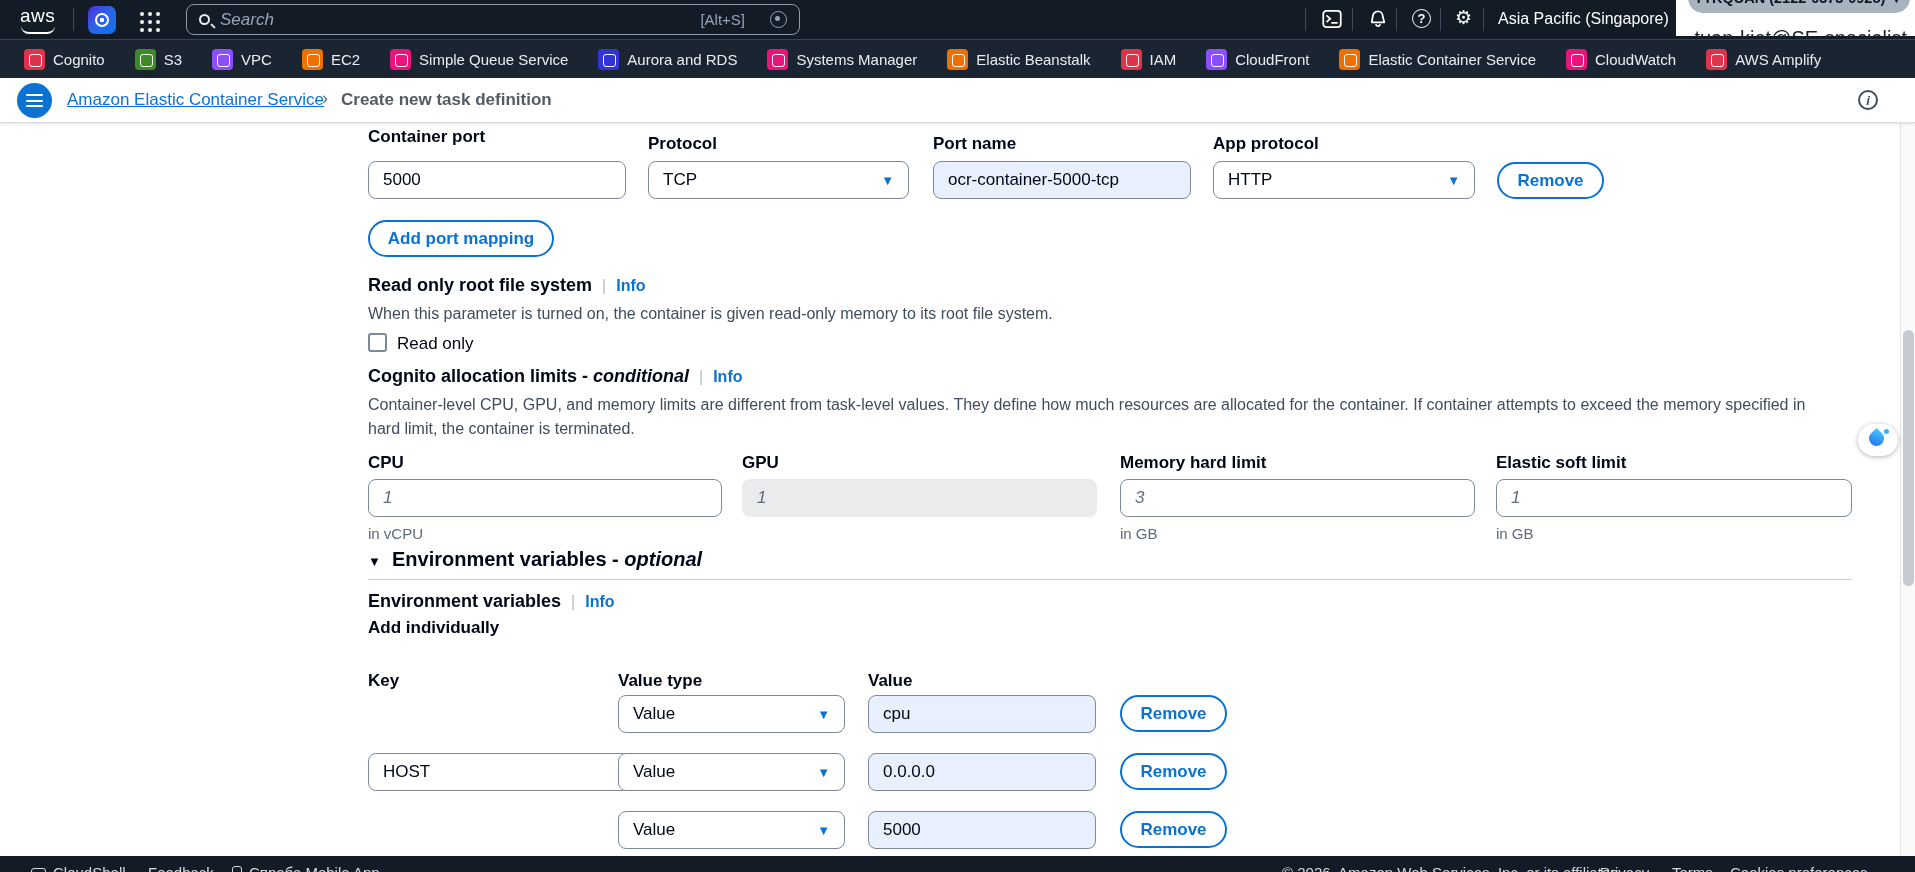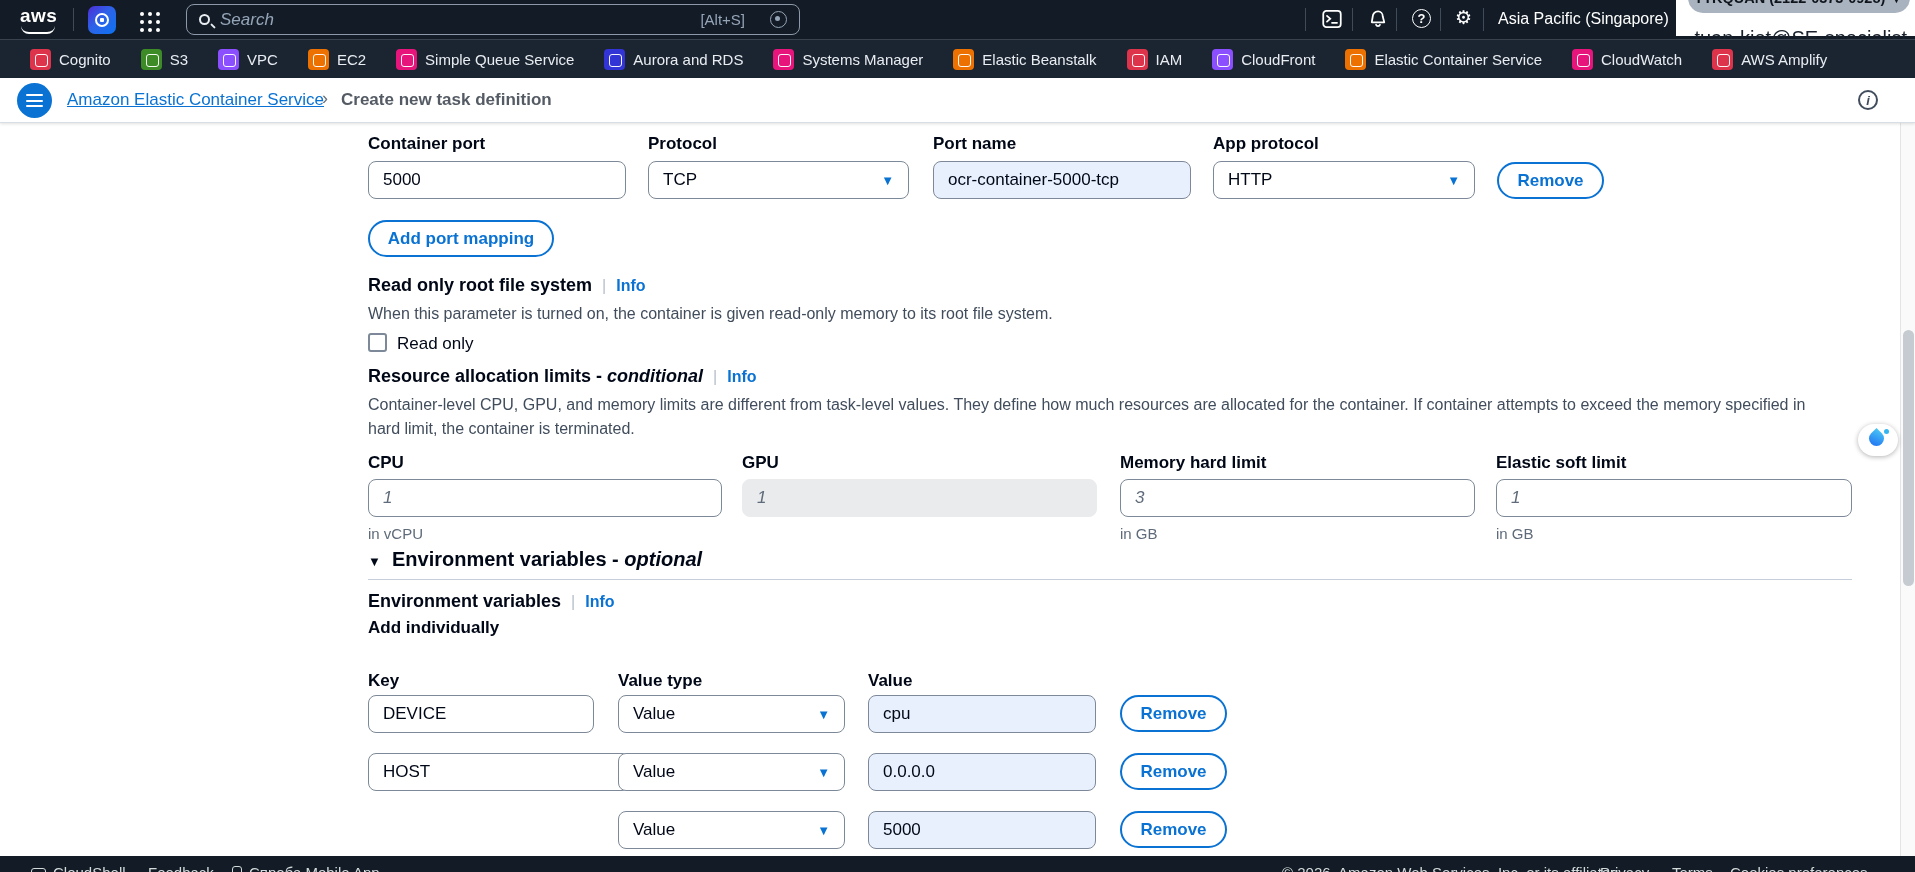--- a/index.html
+++ b/index.html
@@ -3,21 +3,21 @@
 <meta charset="utf-8">
 <style>
   * { box-sizing: border-box; margin: 0; padding: 0; }
   html,body { width:1915px; height:872px; overflow:hidden; background:#fff;
     font-family:"Liberation Sans","DejaVu Sans",sans-serif; }
   #stage { position:relative; width:1915px; height:872px; background:#fff; overflow:hidden; }
 
   
   #topbar { position:absolute; left:0; top:0; width:1915px; height:39px; background:#131c26; }
   .tb-divider { position:absolute; top:8px; width:1px; height:23px; background:#3f4b5a; }
-  #aws-logo { position:absolute; left:20px; top:5px; color:#fff; font-weight:bold; font-size:19px; letter-spacing:0.5px; }
+  #aws-logo { position:absolute; left:20px; top:5px; color:#fff; font-weight:normal; font-size:19px; letter-spacing:0.5px; }
   #aws-smile { position:absolute; left:21px; top:26px; width:34px; height:8px; border-bottom:2.2px solid #fff; border-radius:0 0 17px 17px; }
   #ecs-app-icon { position:absolute; left:88px; top:6px; width:28px; height:28px; border-radius:7px;
     background:linear-gradient(135deg,#4f2dd8 0%,#2d62e8 45%,#0d72f0 100%); }
   #ecs-app-icon .hex { position:absolute; left:7px; top:7px; width:14px; height:14px; border:2px solid #fff; border-radius:50%; }
   #ecs-app-icon .hexdot { position:absolute; left:12px; top:12px; width:4px; height:4px; background:#fff; border-radius:1px; }
   #grid-icon { position:absolute; left:140px; top:12px; width:4px; height:4px; background:#fff; border-radius:50%;
     box-shadow:8px 0 0 #fff,16px 0 0 #fff,0 8px 0 #fff,8px 8px 0 #fff,16px 8px 0 #fff,0 16px 0 #fff,8px 16px 0 #fff,16px 16px 0 #fff; }
   #searchbox { position:absolute; left:186px; top:4px; width:614px; height:31px; border:1px solid #8d99a8; border-radius:8px;
     display:flex; align-items:center; padding:0 12px; color:#95a5b8; }
   .mag { position:relative; width:11px; height:11px; border:2px solid #e9edf2; border-radius:50%; margin-right:10px; flex:0 0 auto; }
@@ -35,21 +35,21 @@
   #region .caret { font-size:12px; margin-left:8px; color:#fff; }
 
   
   #account-tip { position:absolute; left:1676px; top:0; width:239px; height:36px; background:#fff; }
   #account-chip { position:absolute; left:12px; top:-17px; width:222px; height:30px; background:#a9b3bf; border-radius:15px;
     color:#10151c; font-weight:bold; font-size:14.5px; text-align:center; line-height:30px; white-space:nowrap; overflow:hidden; }
   #account-email { position:absolute; right:8px; top:27px; font-size:20px; color:#17202b; white-space:nowrap; }
 
   
   #favbar { position:absolute; left:0; top:39px; width:1915px; height:39px; background:#1b2531; border-top:1px solid #39434f;
-    display:flex; align-items:center; padding-left:30px; gap:30px; overflow:hidden; }
+    display:flex; align-items:center; padding-left:24px; gap:30px; overflow:hidden; }
   .fav { display:flex; align-items:center; gap:8px; color:#e9edf2; font-size:15px; white-space:nowrap; flex:0 0 auto; }
   .favicon { width:21px; height:21px; border-radius:4px; position:relative; flex:0 0 auto; }
   .favicon::after { content:""; position:absolute; left:5px; top:5px; width:11px; height:11px; border:1.6px solid rgba(255,255,255,.95); border-radius:3px; }
 
   
   #crumbbar { position:absolute; left:0; top:78px; width:1915px; height:45px; background:#fff; border-bottom:1px solid #d8dee4;
     box-shadow:0 1px 3px rgba(0,0,0,.12); z-index:5; }
   #hamburger { position:absolute; left:17px; top:5px; width:35px; height:35px; border-radius:50%; background:#0972d3; }
   #hamburger span { position:absolute; left:9px; width:17px; height:2.4px; background:#fff; border-radius:2px; }
   #crumb-link { position:absolute; left:67px; top:12px; font-size:17px; color:#0972d3; text-decoration:underline; cursor:pointer; }
@@ -253,21 +253,21 @@
     <span class="sb-item" style="top:600px"><span>Online learning workshop</span><span class="ext">↗</span></span>
     <span class="sb-item" style="top:632px"><span>Documentation</span><span class="ext">↗</span></span>
     <span class="sb-item" style="top:664px"><span>Discover products</span><span class="ext">↗</span></span>
     <span class="sb-item" style="top:696px"><span>Subscriptions</span><span class="ext">↗</span></span>
 
   </div>
   <div id="card-edge"></div>
 
   <div id="content">
 
-    <span class="lbl" style="left:368px;top:11px">Container port</span>
+    <span class="lbl" style="left:368px;top:4px">Container port</span>
     <input class="inp" style="left: 368px; top: 38px; width: 258px;" readonly="" value="5000">
     <span class="lbl" style="left:648px;top:11px">Protocol</span>
     <div class="sel" style="left:648px;top:38px;width:261px">
       <span>TCP</span>
         <span class="caret">▼</span>
     </div>
     <span class="lbl" style="left:933px;top:11px">Port name</span>
     <input class="inp autofill" style="left: 933px; top: 38px; width: 258px;" readonly="" value="ocr-container-5000-tcp">
     <span class="lbl" style="left:1213px;top:11px">App protocol</span>
     <div class="sel" style="left:1213px;top:38px;width:262px">
@@ -279,21 +279,21 @@
     <button class="btn" style="left:368px;top:97px;width:186px">Add port mapping</button>
 
     <span class="sect-h" style="left:368px;top:152px;font-size:18px">
       <span>Read only root file system</span><span class="vbar">|</span><a class="info">Info</a>
     </span>
     <span class="desc" style="left:368px;top:179px">When this parameter is turned on, the container is given read-only memory to its root file system.</span>
     <span id="cbx" style="top:210px"></span>
     <span class="desc" style="left:397px;top:209px;color:#000716;font-size:17px">Read only</span>
 
     <span class="sect-h" style="left:368px;top:243px;font-size:18px">
-      <span>Resource allocation limits - </span><em>conditional</em><span class="vbar">|</span><a class="info">Info</a>
+      <span>Cognito allocation limits - </span><em>conditional</em><span class="vbar">|</span><a class="info">Info</a>
     </span>
     <span class="desc" style="left:368px;top:270px;width:1460px">Container-level CPU, GPU, and memory limits are different from task-level values. They define how much resources are allocated for the container. If container attempts to exceed the memory specified in hard limit, the container is terminated.</span>
 
     <span class="lbl" style="left:368px;top:330px">CPU</span>
     <input class="inp" style="left: 368px; top: 356px; width: 354px;" readonly="" placeholder="1">
     <span class="help" style="left:368px;top:402px">in vCPU</span>
 
     <span class="lbl" style="left:742px;top:330px">GPU</span>
     <input class="inp disabled" style="left: 742px; top: 356px; width: 355px;" readonly="" placeholder="1">
 
@@ -313,21 +313,20 @@
 
     <span class="sect-h" style="left:368px;top:468px;font-size:18px">
       <span>Environment variables</span><span class="vbar">|</span><a class="info">Info</a>
     </span>
     <span class="sect-h" style="left:368px;top:495px;font-size:17px">Add individually</span>
 
     <span class="lbl" style="left:368px;top:548px">Key</span>
     <span class="lbl" style="left:618px;top:548px">Value type</span>
     <span class="lbl" style="left:868px;top:548px">Value</span>
 
-    <input class="inp" style="left: 368px; top: 572px; width: 226px;" readonly="" value="DEVICE">
     <div class="sel" style="left:618px;top:572px;width:227px">
       <span>Value</span>
         <span class="caret">▼</span>
     </div>
     <input class="inp autofill" style="left: 868px; top: 572px; width: 228px;" readonly="" value="cpu">
     <button class="btn" style="left:1120px;top:572px;width:107px">Remove</button>
 
     <input class="inp" style="left: 368px; top: 630px; width: 262px;" readonly="" value="HOST">
     <div class="sel" style="left:618px;top:630px;width:227px">
       <span>Value</span>

